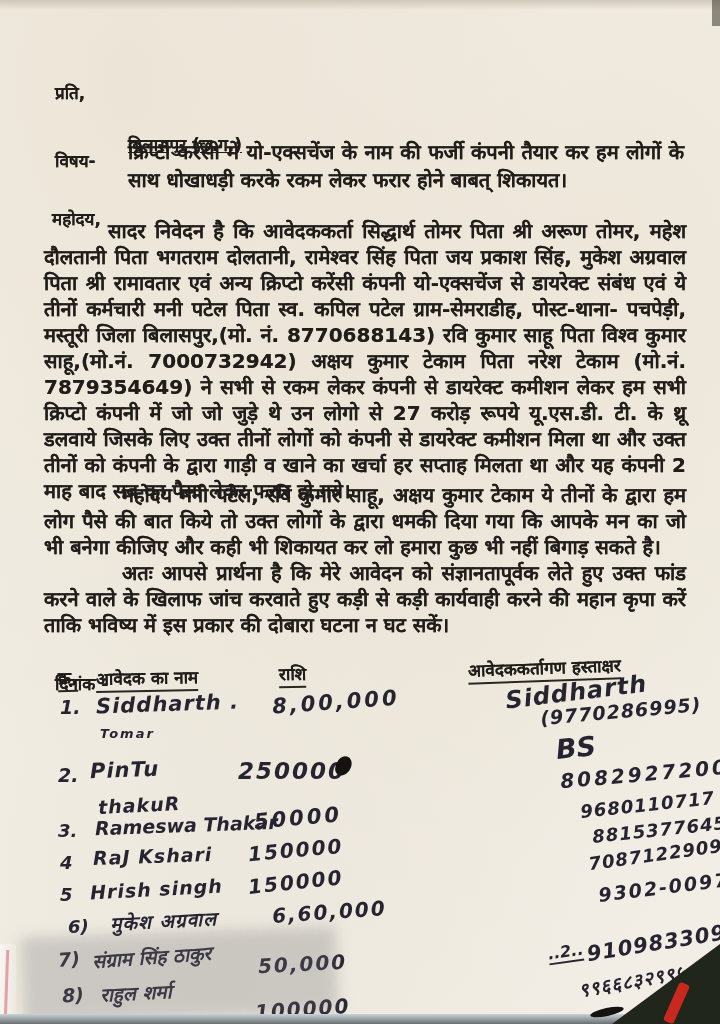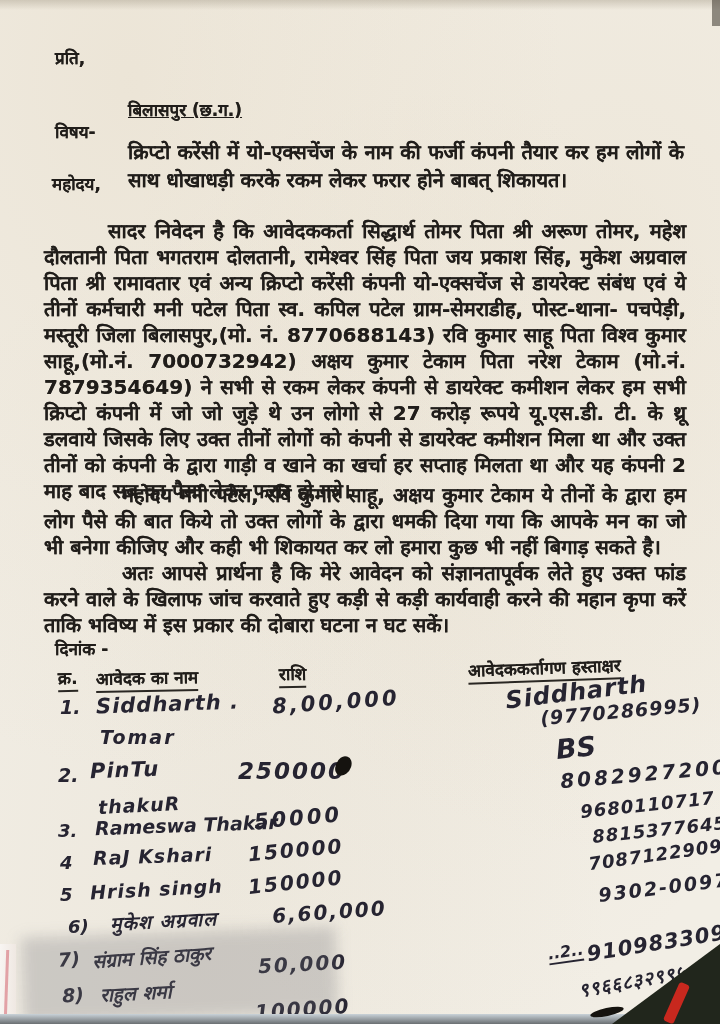--- a/index.html
+++ b/index.html
@@ -8,56 +8,56 @@
     position:relative;width:720px;height:1024px;overflow:hidden;
     background:
       radial-gradient(ellipse at 18% 8%, rgba(214,196,164,0.22), transparent 52%),
       radial-gradient(ellipse at 85% 25%, rgba(218,200,168,0.18), transparent 55%),
       radial-gradient(ellipse at 60% 55%, rgba(205,190,162,0.10), transparent 60%),
       radial-gradient(ellipse at 30% 90%, rgba(200,188,165,0.12), transparent 55%),
       #f2eee5;
     font-family:"DejaVu Sans",sans-serif;
   }
   .typed{position:absolute;color:#201d1a;text-shadow:0 0 .5px rgba(32,29,26,.75);}
-  .lbl{font-size:17px;font-weight:700;}
+  .lbl{font-size:17px;font-weight:700;margin-top:35px;}
   .body-text{font-size:20px;line-height:26px;text-align:justify;font-weight:600;margin-top:28px;}
   .hand{position:absolute;color:#262431;font-style:italic;font-weight:600;
         font-family:"DejaVu Sans",sans-serif;white-space:nowrap;}
   .hdr{font-size:17px;font-weight:700;border-bottom:2px solid #2a2723;padding-bottom:1px;}
   .blot{position:absolute;background:#15130f;border-radius:55% 45% 60% 40%;}
   .shadow-fold{position:absolute;background:rgba(110,110,118,0.28);filter:blur(7px);}
   .edge{position:absolute;}
 </style>
 </head>
 <body>
 
 <div class="page">
 
   <div class="typed lbl" style="left:55px;top:46px;">प्रति,</div>
   <div class="typed lbl" style="left:128px;top:98px;text-decoration:underline;">बिलासपुर (छ.ग.)</div>
 
-  <div class="typed lbl" style="left:55px;top:120px;">विषय-</div>
+  <div class="typed lbl" style="left:55px;top:114px;">विषय-</div>
   <div class="typed body-text" style="left:128px;top:110px;width:556px;font-weight:700;line-height:28px;">क्रिप्टो करेंसी में यो-एक्सचेंज के नाम की फर्जी कंपनी तैयार कर हम लोगों के साथ धोखाधड़ी करके रकम लेकर फरार होने बाबत् शिकायत।</div>
 
   <div class="typed lbl" style="left:52px;top:172px;">महोदय,</div>
 
   <div class="typed body-text" style="left:44px;top:190px;width:642px;text-indent:64px;">सादर निवेदन है कि आवेदककर्ता सिद्धार्थ तोमर पिता श्री अरूण तोमर, महेश दौलतानी पिता भगतराम दोलतानी, रामेश्वर सिंह पिता जय प्रकाश सिंह, मुकेश अग्रवाल पिता श्री रामावतार एवं अन्य क्रिप्टो करेंसी कंपनी यो-एक्सचेंज से डायरेक्ट संबंध एवं ये तीनों कर्मचारी मनी पटेल पिता स्व. कपिल पटेल ग्राम-सेमराडीह, पोस्ट-थाना- पचपेड़ी, मस्तूरी जिला बिलासपुर,(मो. नं. 8770688143) रवि कुमार साहू पिता विश्व कुमार साहू,(मो.नं. 7000732942) अक्षय कुमार टेकाम पिता नरेश टेकाम (मो.नं. 7879354649) ने सभी से रकम लेकर कंपनी से डायरेक्ट कमीशन लेकर हम सभी क्रिप्टो कंपनी में जो जो जुड़े थे उन लोगो से 27 करोड़ रूपये यू.एस.डी. टी. के थ्रू डलवाये जिसके लिए उक्त तीनों लोगों को कंपनी से डायरेक्ट कमीशन मिला था और उक्त तीनों को कंपनी के द्वारा गाड़ी व खाने का खर्चा हर सप्ताह मिलता था और यह कंपनी 2 माह बाद सब का पैसा लेकर फरार हो गये।</div>
   <div class="typed body-text" style="left:44px;top:532px;width:642px;text-indent:78px;">अतः आपसे प्रार्थना है कि मेरे आवेदन को संज्ञानतापूर्वक लेते हुए उक्त फांड करने वाले के खिलाफ जांच करवाते हुए कड़ी से कड़ी कार्यवाही करने की महान कृपा करें ताकि भविष्य में इस प्रकार की दोबारा घटना न घट सकें।</div>
   <div class="typed body-text" style="left:44px;top:454px;width:642px;text-indent:78px;">महोदय मनी पटेल, रवि कुमार साहू, अक्षय कुमार टेकाम ये तीनों के द्वारा हम लोग पैसे की बात किये तो उक्त लोगों के द्वारा धमकी दिया गया कि आपके मन का जो भी बनेगा कीजिए और कही भी शिकायत कर लो हमारा कुछ भी नहीं बिगाड़ सकते है।</div>
 
   <div class="typed lbl" style="left:55px;top:637px;">दिनांक -</div>
 
   <div class="typed hdr" style="left:58px;top:666px;transform:rotate(-1deg);">क्र.</div>
   <div class="typed hdr" style="left:96px;top:666px;transform:rotate(-1deg);">आवेदक का नाम</div>
   <div class="typed hdr" style="left:279px;top:662px;transform:rotate(-1deg);font-family:Liberation Serif, serif;">राशि</div>
   <div class="typed hdr" style="left:468px;top:656px;transform:rotate(-2deg);">आवेदककर्तागण हस्ताक्षर</div>
 
   <div class="hand" style="left:60px;top:696px;font-size:19px;">1.</div>
   <div class="hand" style="left:96px;top:692px;font-size:21px;transform:rotate(-2deg);letter-spacing:1px;">Siddharth .</div>
-  <div class="hand" style="left:100px;top:726px;font-size:19px;letter-spacing:2px;">Tomar</div>
+  <div class="hand" style="left:100px;top:726px;font-size:13px;letter-spacing:2px;">Tomar</div>
   <div class="hand" style="left:272px;top:690px;font-size:21px;transform:rotate(-4deg);letter-spacing:3px;">8,00,000</div>
 
   <div class="hand" style="left:58px;top:764px;font-size:19px;">2.</div>
   <div class="hand" style="left:90px;top:758px;font-size:21px;transform:rotate(-2deg);letter-spacing:1px;">PinTu</div>
   <div class="hand" style="left:98px;top:794px;font-size:19px;transform:rotate(-3deg);letter-spacing:1px;">thakuR</div>
   <div class="hand" style="left:238px;top:758px;font-size:23px;letter-spacing:2px;">250000</div>
   <div class="blot" style="left:336px;top:756px;width:15px;height:20px;transform:rotate(18deg);"></div>
 
   <div class="hand" style="left:58px;top:820px;font-size:18px;">3.</div>
   <div class="hand" style="left:95px;top:814px;font-size:19px;transform:rotate(-2deg);">Rameswa Thakar</div>

